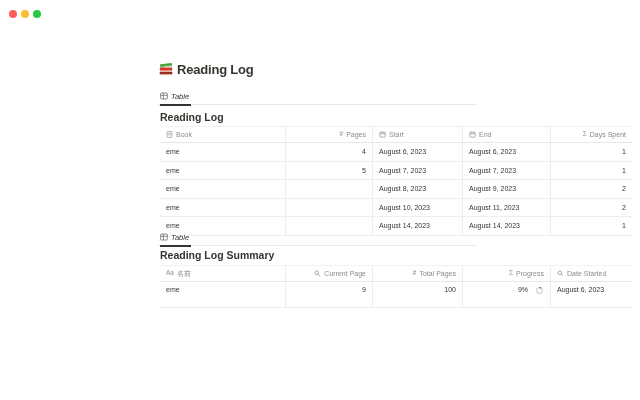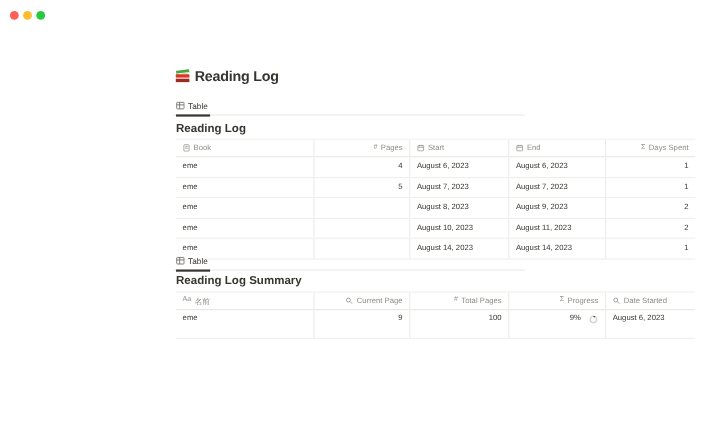--- a/index.html
+++ b/index.html
@@ -11,21 +11,21 @@
   
   .traffic{position:absolute;left:9px;top:10px;display:flex;gap:4px;}
   .dot{width:8px;height:8px;border-radius:50%;display:inline-block;}
   
   .page-title{position:absolute;left:158px;top:59px;height:20px;display:flex;align-items:center;gap:2px;
     font-size:13px;font-weight:700;letter-spacing:-0.2px;color:#37352f;}
   
   .tabbar{position:absolute;left:160px;width:472px;height:16px;}
   .tabbar .rule{position:absolute;left:-2px;top:15px;width:319px;height:1px;background:#e9e9e7;}
   .tab{position:absolute;left:0;top:0;height:14px;display:flex;align-items:center;gap:3px;
-    padding:0 2px 1px 0;border-bottom:2px solid #37352f;font-size:7.5px;color:#37352f;cursor:pointer;}
+    padding:0 2px 1px 0;border-bottom:2px solid #37352f;font-size:7.5px;color:#37352f;cursor:pointer;font-style:italic;}
   .tab .ic{display:flex;align-items:center;}
   #tabbar1{top:89px;} #tabbar2{top:230px;}
   
   .coll-title{position:absolute;left:160px;margin:0;font-size:10.5px;font-weight:700;color:#37352f;}
   #title1{top:111px;} #title2{top:249px;text-align:right;}
   
   .ntable{position:absolute;left:160px;width:472px;}
   #table1{top:126px;} #table2{top:265px;}
   .row{display:grid;grid-template-columns:125px 87px 90px 88px 82px;}
   .row.head{height:15px;border-top:1px solid #f2f1ef;border-bottom:1px solid #e7e6e3;}

